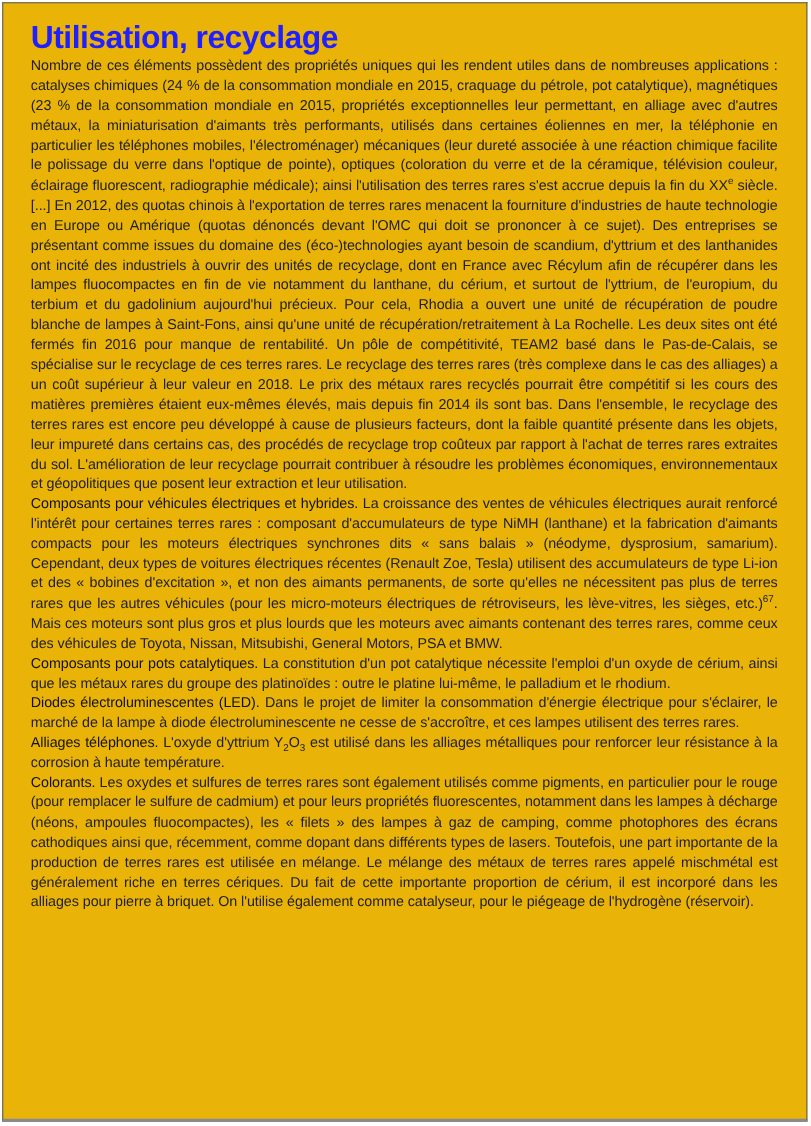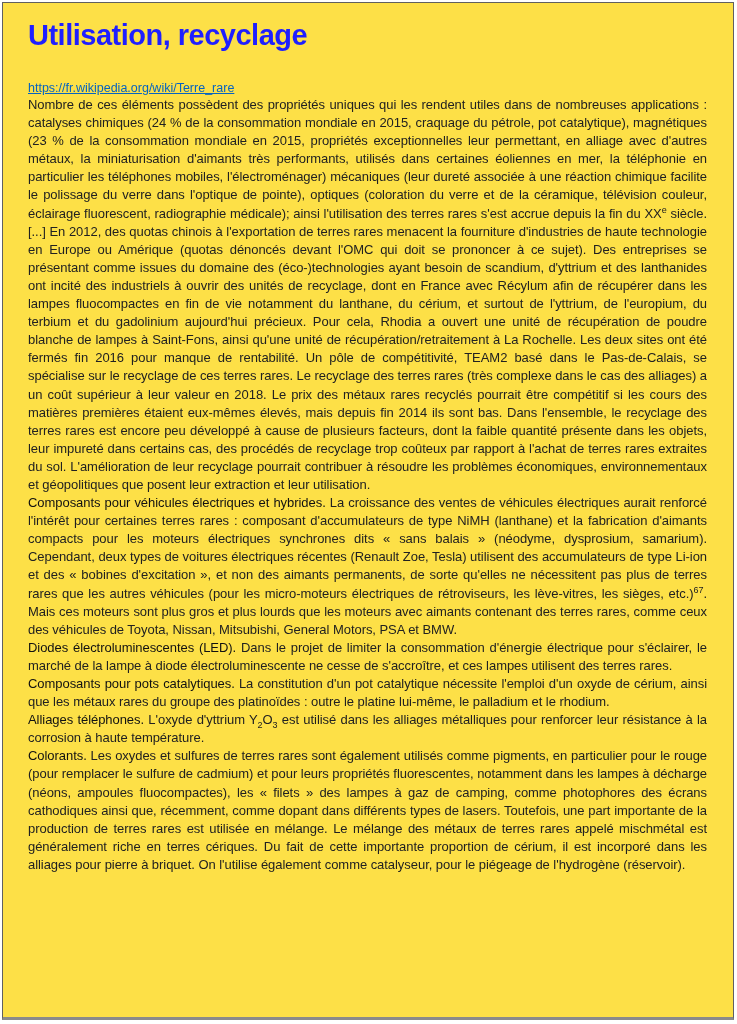--- a/index.html
+++ b/index.html
@@ -10,21 +10,21 @@
     height: 1024px;
     overflow: hidden;
   }
   .page {
     position: absolute;
     left: 2px;
     top: 2px;
     width: 732px;
     height: 1018px;
     box-sizing: border-box;
-    background: #fde047;
+    background: #eab308;
     border: 1px solid var(--page-border, #606060);
     border-bottom: 3px solid #8a8a8a;
   }
   .content {
     padding: 16px 26px 0 25px;
     font-family: "Liberation Sans", sans-serif;
   }
   h1.doc-title {
     margin: 0;
     font-size: 29px;
@@ -72,23 +72,22 @@
     line-height: 0;
     vertical-align: sub;
   }
 </style>
 </head>
 <body>
 
 <div class="page">
   <div class="content">
     <h1 class="doc-title">Utilisation, recyclage</h1>
-    <a class="doc-link">https://fr.wikipedia.org/wiki/Terre_rare</a>
     <div>
         <p class="body-para"><span>Nombre de ces éléments possèdent des propriétés uniques qui les rendent utiles dans de nombreuses applications : catalyses chimiques (24 % de la consommation mondiale en 2015, craquage du pétrole, pot catalytique), magnétiques (23 % de la consommation mondiale en 2015, propriétés exceptionnelles leur permettant, en alliage avec d'autres métaux, la miniaturisation d'aimants très performants, utilisés dans certaines éoliennes en mer, la téléphonie en particulier les téléphones mobiles, l'électroménager) mécaniques (leur dureté associée à une réaction chimique facilite le polissage du verre dans l'optique de pointe), optiques (coloration du verre et de la céramique, télévision couleur, éclairage fluorescent, radiographie médicale); ainsi l'utilisation des terres rares s'est accrue depuis la fin du XX</span><sup>e</sup><span> siècle. [...] En 2012, des quotas chinois à l'exportation de terres rares menacent la fourniture d'industries de haute technologie en Europe ou Amérique (quotas dénoncés devant l'OMC qui doit se prononcer à ce sujet). Des entreprises se présentant comme issues du domaine des (éco-)technologies ayant besoin de scandium, d'yttrium et des lanthanides ont incité des industriels à ouvrir des unités de recyclage, dont en France avec Récylum afin de récupérer dans les lampes fluocompactes en fin de vie notamment du lanthane, du cérium, et surtout de l'yttrium, de l'europium, du terbium et du gadolinium aujourd'hui précieux. Pour cela, Rhodia a ouvert une unité de récupération de poudre blanche de lampes à Saint-Fons, ainsi qu'une unité de récupération/retraitement à La Rochelle. Les deux sites ont été fermés fin 2016 pour manque de rentabilité. Un pôle de compétitivité, TEAM2 basé dans le Pas-de-Calais, se spécialise sur le recyclage de ces terres rares. Le recyclage des terres rares (très complexe dans le cas des alliages) a un coût supérieur à leur valeur en 2018. Le prix des métaux rares recyclés pourrait être compétitif si les cours des matières premières étaient eux-mêmes élevés, mais depuis fin 2014 ils sont bas. Dans l'ensemble, le recyclage des terres rares est encore peu développé à cause de plusieurs facteurs, dont la faible quantité présente dans les objets, leur impureté dans certains cas, des procédés de recyclage trop coûteux par rapport à l'achat de terres rares extraites du sol. L'amélioration de leur recyclage pourrait contribuer à résoudre les problèmes économiques, environnementaux et géopolitiques que posent leur extraction et leur utilisation.</span></p>
         <p class="body-para"><strong>Composants pour véhicules électriques et hybrides. </strong><span>La croissance des ventes de véhicules électriques aurait renforcé l'intérêt pour certaines terres rares : composant d'accumulateurs de type NiMH (lanthane) et la fabrication d'aimants compacts pour les moteurs électriques synchrones dits « sans balais » (néodyme, dysprosium, samarium). Cependant, deux types de voitures électriques récentes (Renault Zoe, Tesla) utilisent des accumulateurs de type Li-ion et des « bobines d'excitation », et non des aimants permanents, de sorte qu'elles ne nécessitent pas plus de terres rares que les autres véhicules (pour les micro-moteurs électriques de rétroviseurs, les lève-vitres, les sièges, etc.)</span><sup>67</sup><span>. Mais ces moteurs sont plus gros et plus lourds que les moteurs avec aimants contenant des terres rares, comme ceux des véhicules de Toyota, Nissan, Mitsubishi, General Motors, PSA et BMW.</span></p>
+        <p class="body-para"><strong>Composants pour pots catalytiques. </strong><span>La constitution d'un pot catalytique nécessite l'emploi d'un oxyde de cérium, ainsi que les métaux rares du groupe des platinoïdes : outre le platine lui-même, le palladium et le rhodium.</span></p>
         <p class="body-para"><strong>Diodes électroluminescentes (LED). </strong><span>Dans le projet de limiter la consommation d'énergie électrique pour s'éclairer, le marché de la lampe à diode électroluminescente ne cesse de s'accroître, et ces lampes utilisent des terres rares.</span></p>
-        <p class="body-para"><strong>Composants pour pots catalytiques. </strong><span>La constitution d'un pot catalytique nécessite l'emploi d'un oxyde de cérium, ainsi que les métaux rares du groupe des platinoïdes : outre le platine lui-même, le palladium et le rhodium.</span></p>
         <p class="body-para"><strong>Alliages téléphones. </strong><span>L'oxyde d'yttrium Y</span><sub>2</sub><span>O</span><sub>3</sub><span> est utilisé dans les alliages métalliques pour renforcer leur résistance à la corrosion à haute température.</span></p>
         <p class="body-para"><strong>Colorants. </strong><span>Les oxydes et sulfures de terres rares sont également utilisés comme pigments, en particulier pour le rouge (pour remplacer le sulfure de cadmium) et pour leurs propriétés fluorescentes, notamment dans les lampes à décharge (néons, ampoules fluocompactes), les « filets » des lampes à gaz de camping, comme photophores des écrans cathodiques ainsi que, récemment, comme dopant dans différents types de lasers. Toutefois, une part importante de la production de terres rares est utilisée en mélange. Le mélange des métaux de terres rares appelé mischmétal est généralement riche en terres cériques. Du fait de cette importante proportion de cérium, il est incorporé dans les alliages pour pierre à briquet. On l'utilise également comme catalyseur, pour le piégeage de l'hydrogène (réservoir).</span></p>
       </div>
   </div>
 </div>
 
 </body></html>

